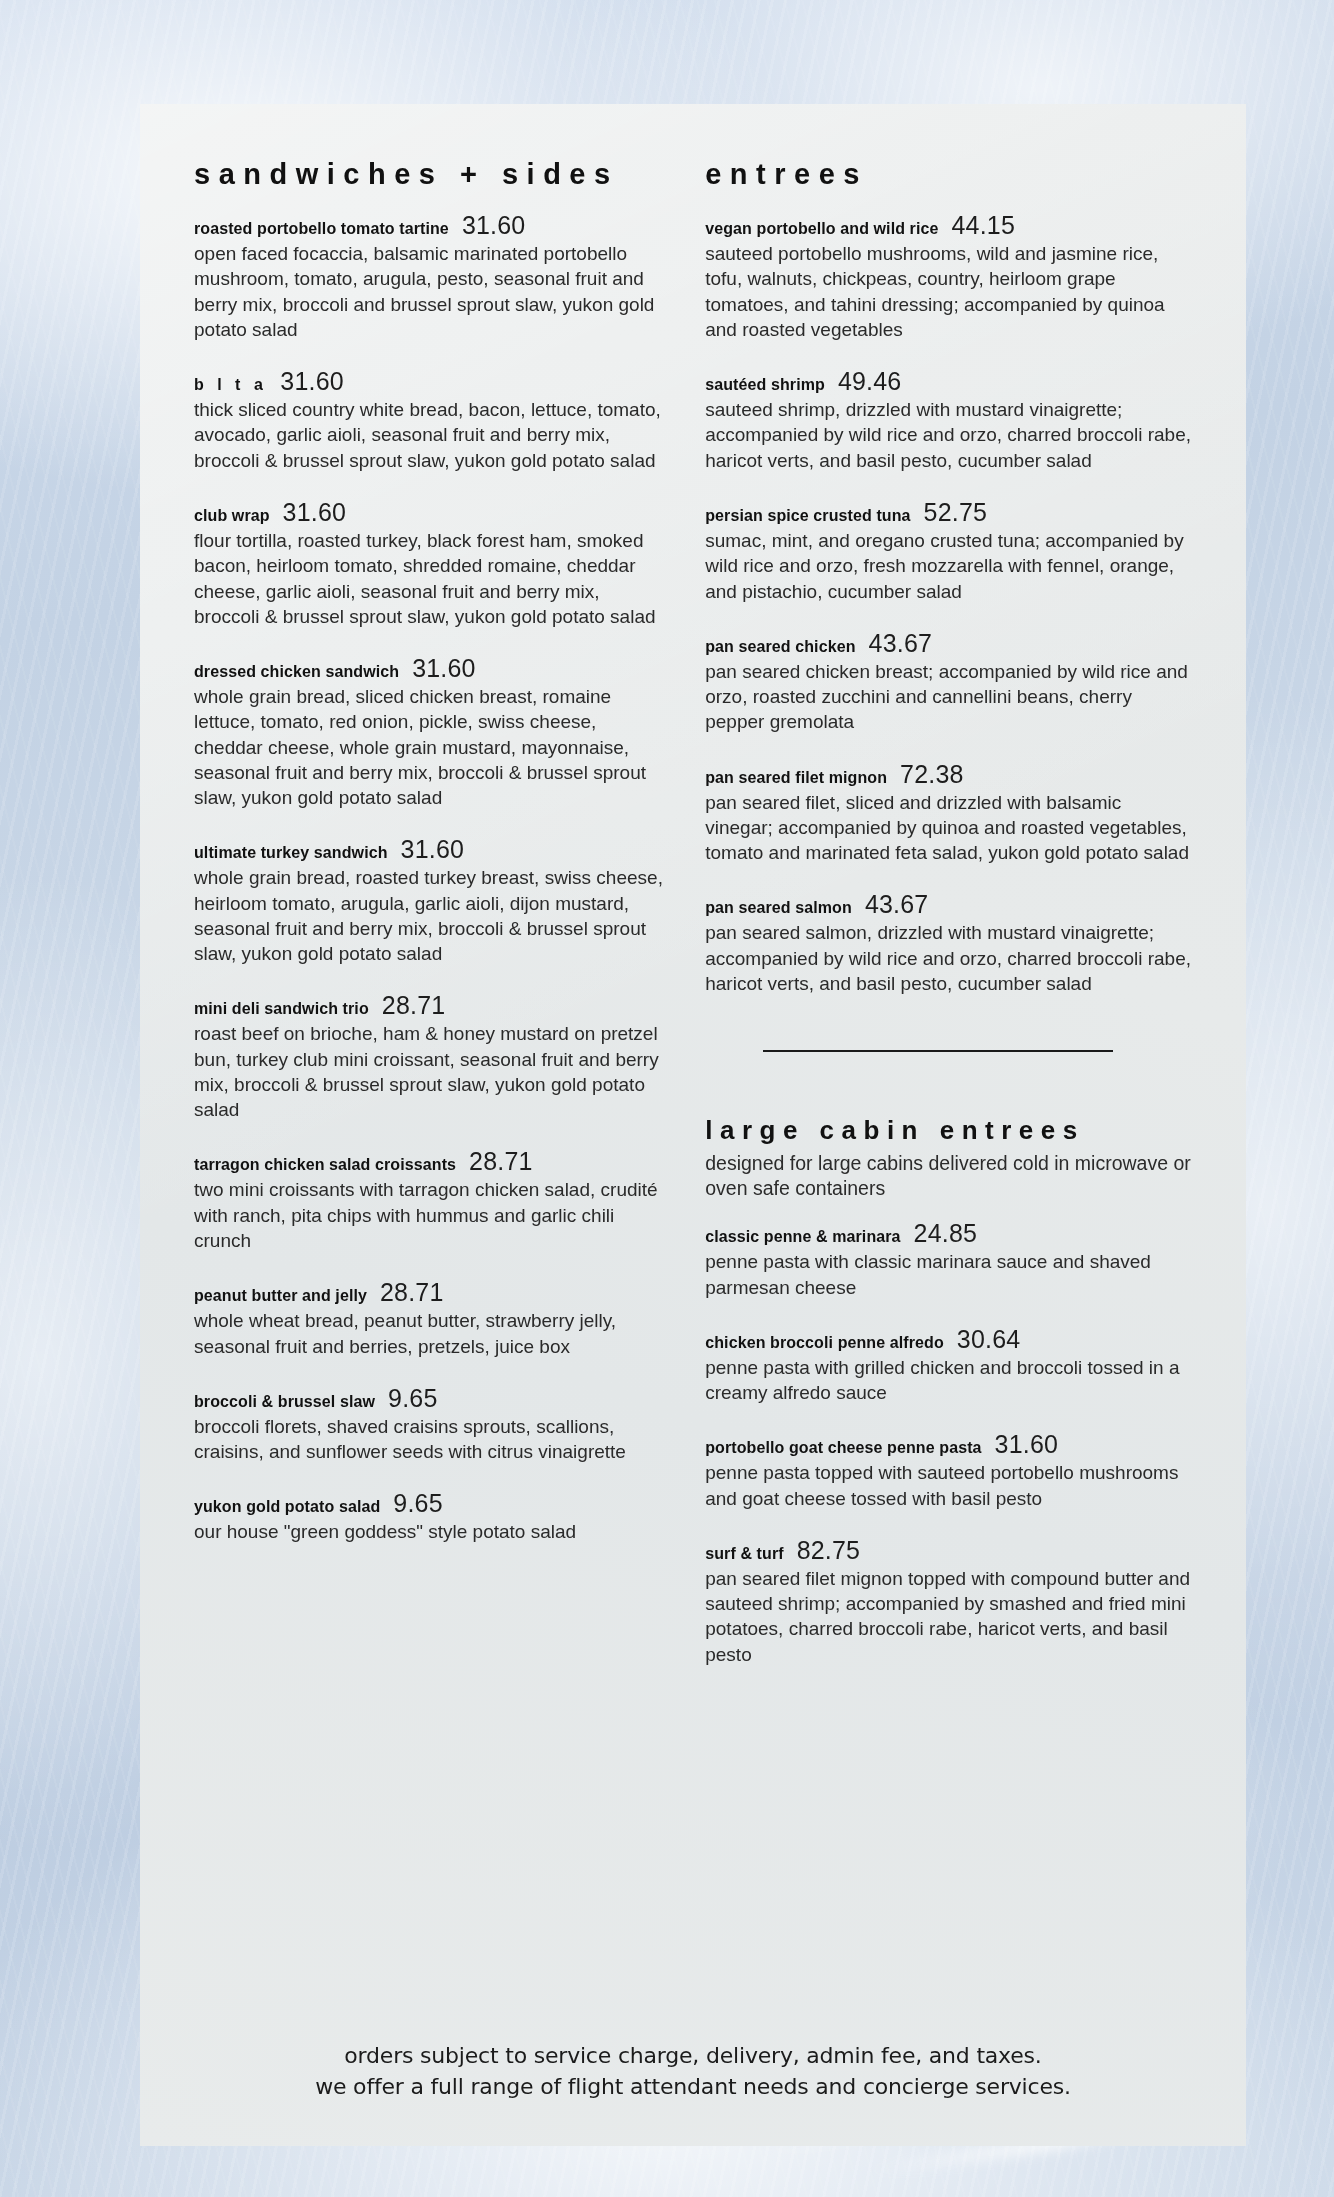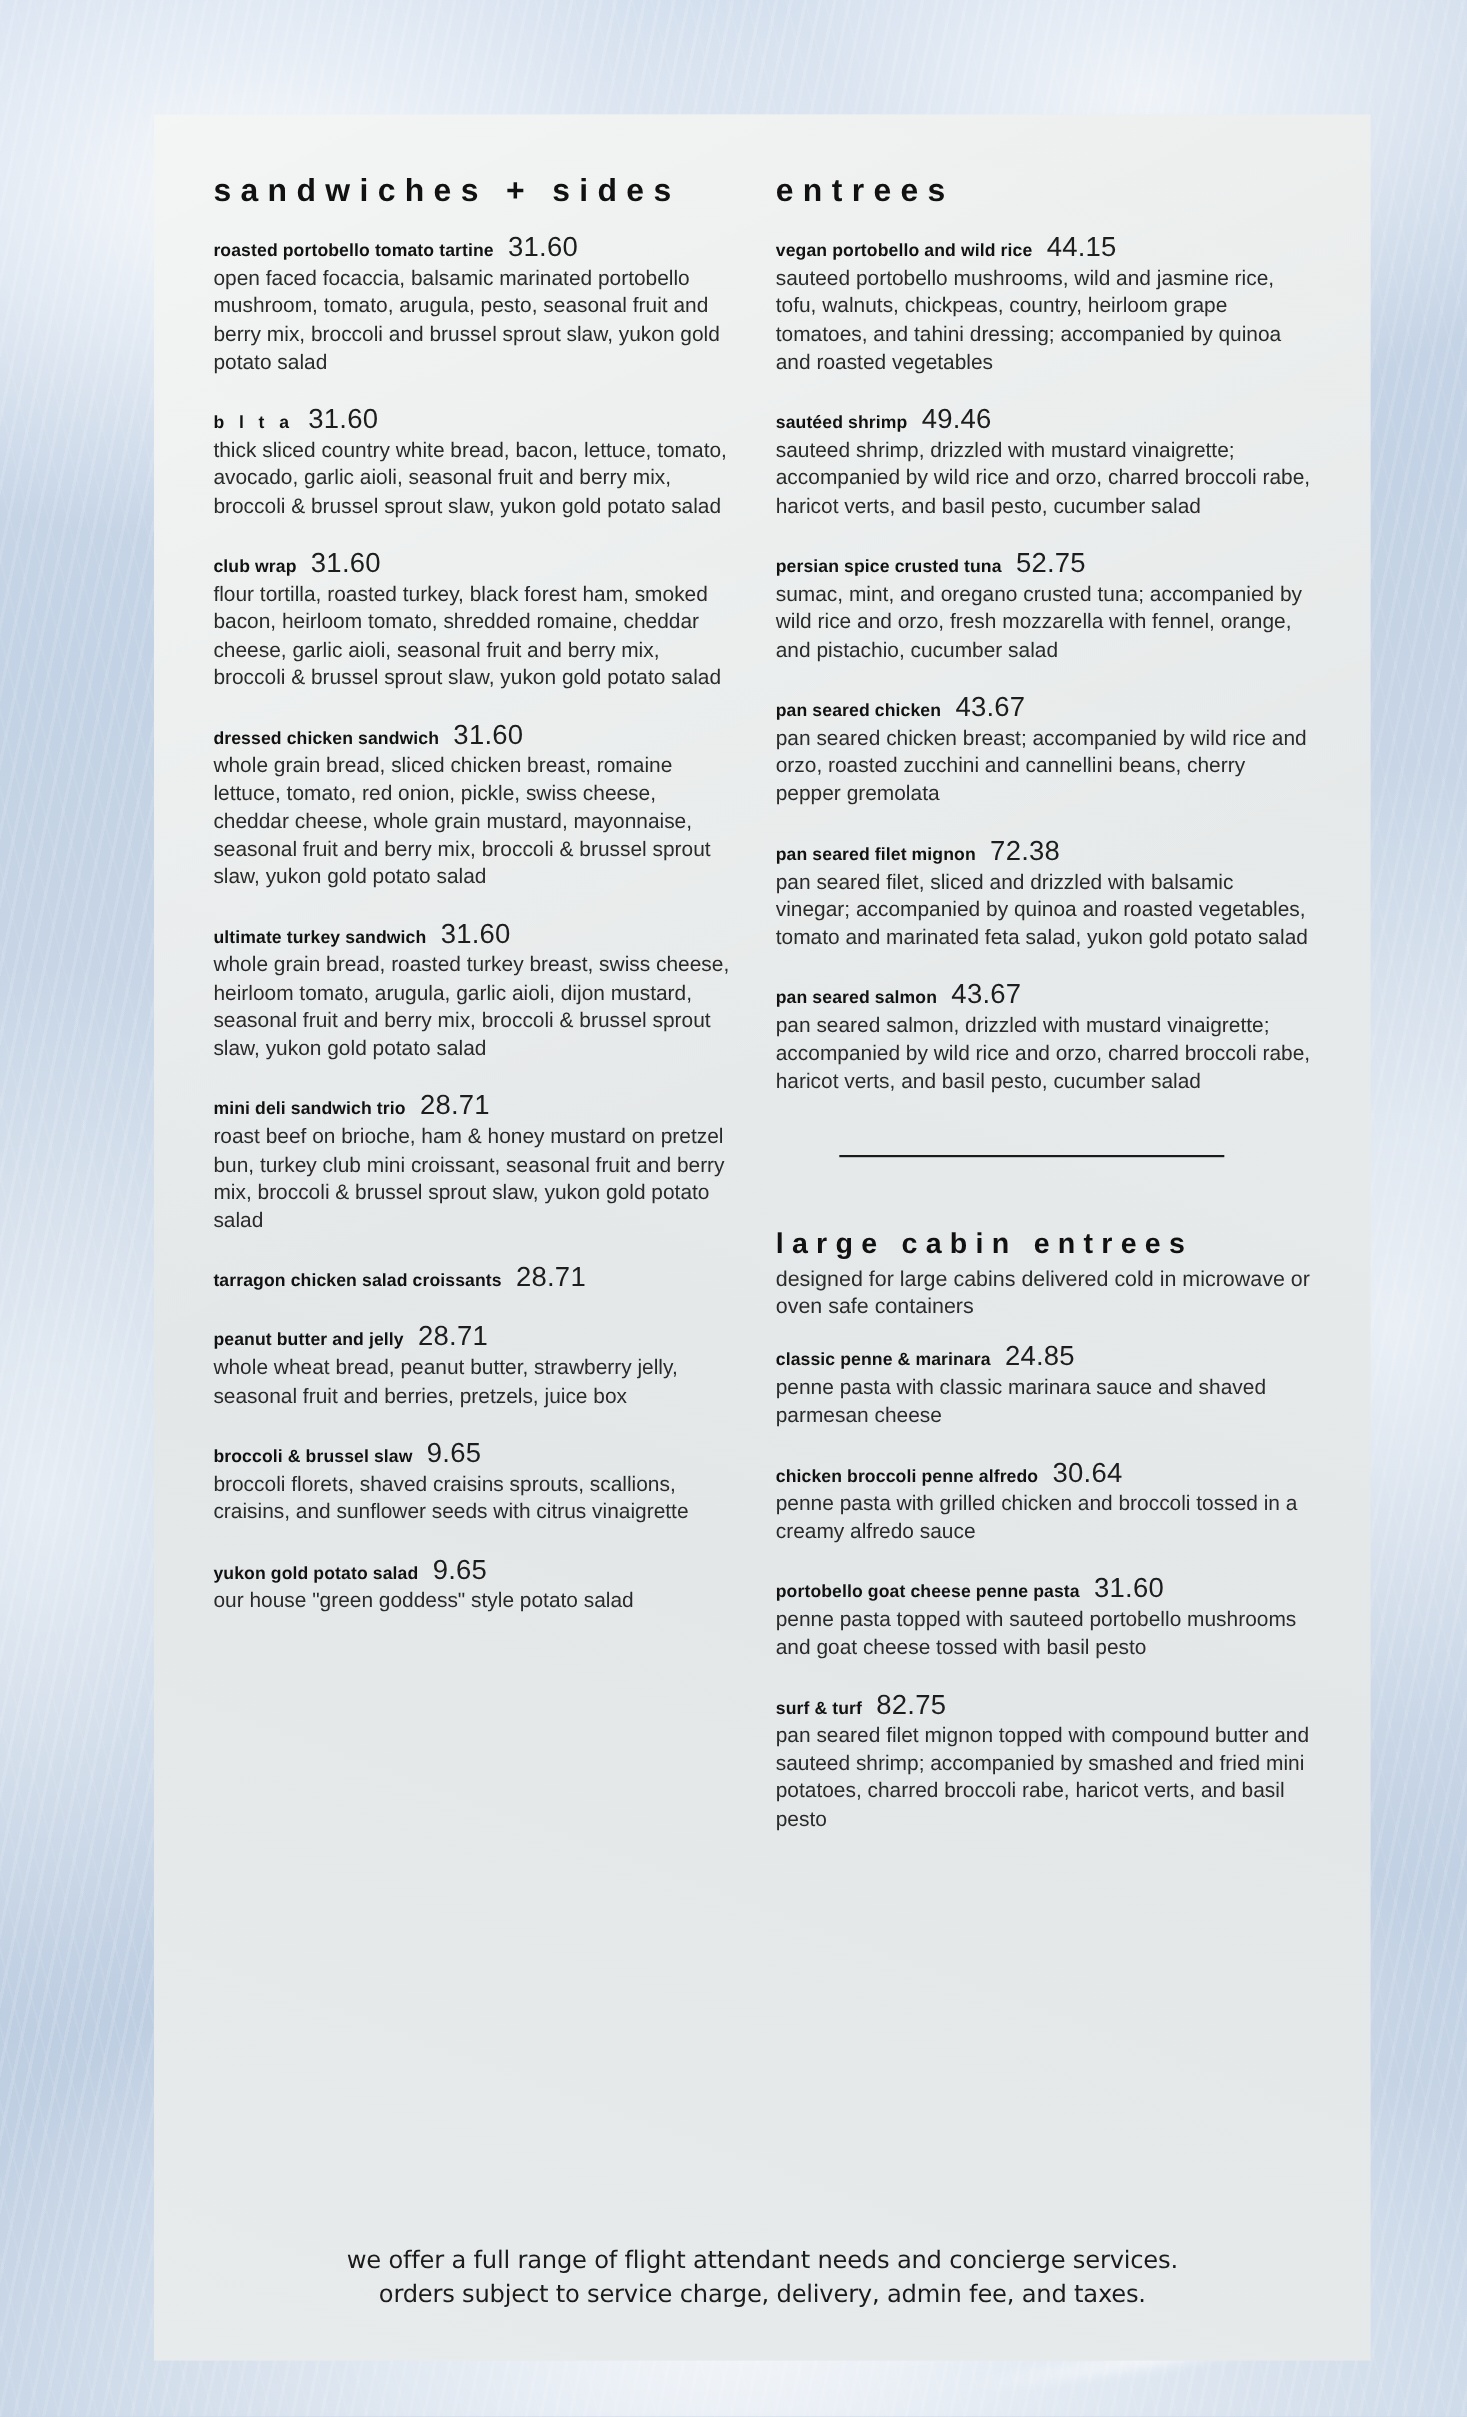--- a/index.html
+++ b/index.html
@@ -202,20 +202,21 @@
             <span class="item-price">28.71</span>
           </div>
           <div class="item-desc">roast beef on brioche, ham &amp; honey mustard on pretzel bun, turkey club mini croissant, seasonal fruit and berry mix, broccoli &amp; brussel sprout slaw, yukon gold potato salad</div>
         </div>
 
         <div class="item">
           <div class="item-head">
             <span class="item-name">tarragon chicken salad croissants</span>
             <span class="item-price">28.71</span>
           </div>
+          <div class="item-desc">two mini croissants with tarragon chicken salad, crudité with ranch, pita chips with hummus and garlic chili crunch</div>
         </div>
 
         <div class="item">
           <div class="item-head">
             <span class="item-name">peanut butter and jelly</span>
             <span class="item-price">28.71</span>
           </div>
           <div class="item-desc">whole wheat bread, peanut butter, strawberry jelly, seasonal fruit and berries, pretzels, juice box</div>
         </div>
 
@@ -333,17 +334,17 @@
             <div class="item-desc">pan seared filet mignon topped with compound butter and sauteed shrimp; accompanied by smashed and fried mini potatoes, charred broccoli rabe, haricot verts, and basil pesto</div>
           </div>
 
         </div>
       </div>
 
     </div>
   </div>
 
   <div class="footer">
+    <div>orders subject to service charge, delivery, admin fee, and taxes.</div>
     <div>we offer a full range of flight attendant needs and concierge services.</div>
-    <div>orders subject to service charge, delivery, admin fee, and taxes.</div>
   </div>
 
 </div>
 
 </body></html>

